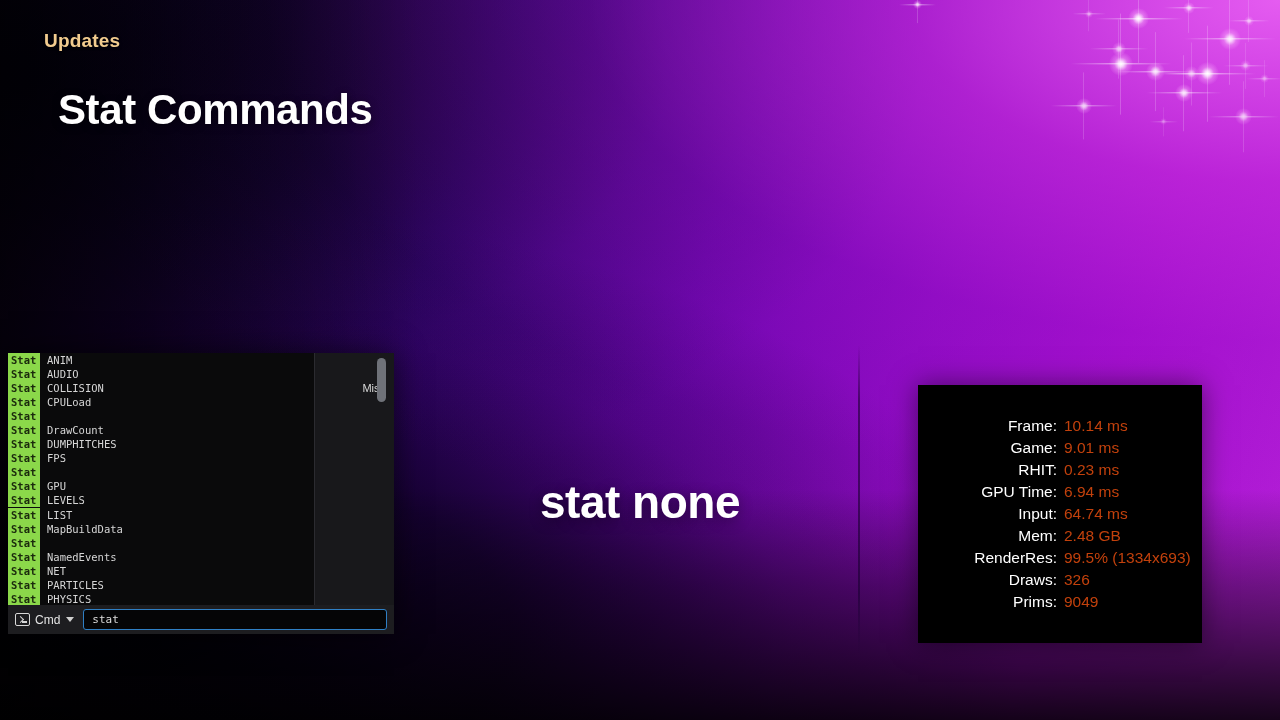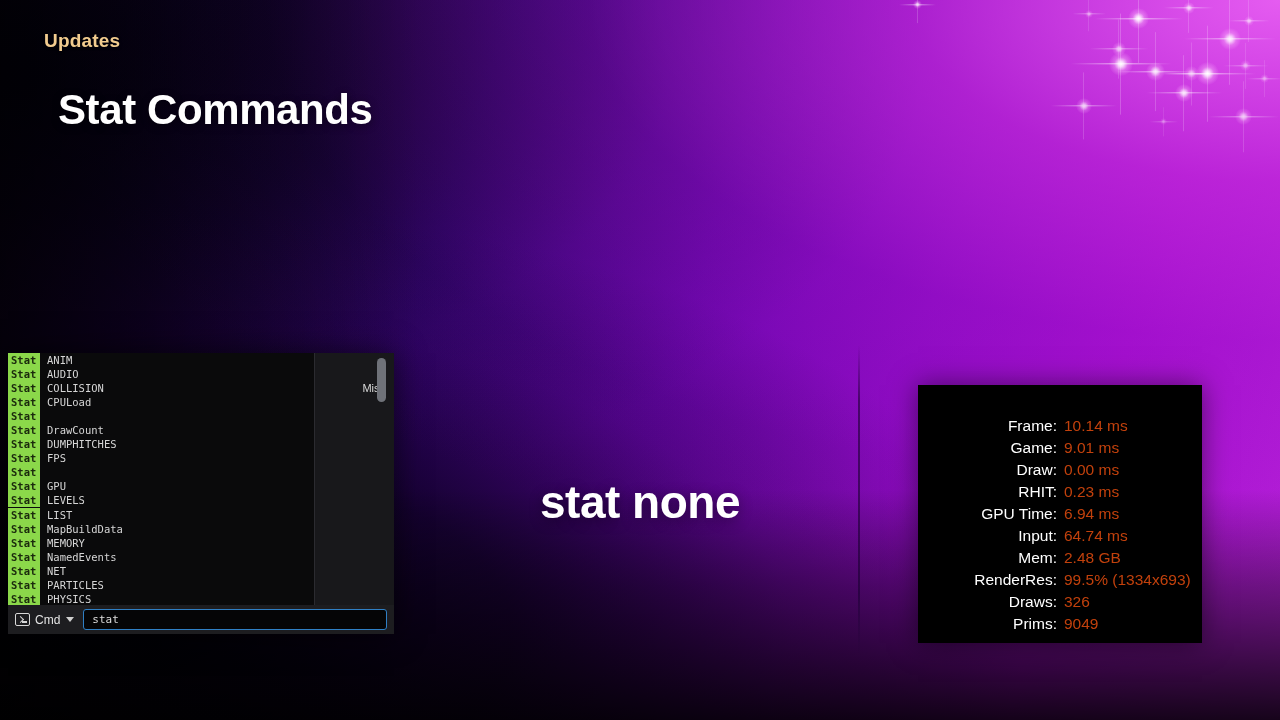--- a/index.html
+++ b/index.html
@@ -251,21 +251,20 @@
           <div class="sug-row">
             <span class="sug-tag">Stat</span>
             <span class="sug-name">LIST</span>
           </div>
           <div class="sug-row">
             <span class="sug-tag">Stat</span>
             <span class="sug-name">MapBuildData</span>
           </div>
           <div class="sug-row">
             <span class="sug-tag">Stat</span>
-            <span class="sug-name">MEMORY</span>
           </div>
           <div class="sug-row">
             <span class="sug-tag">Stat</span>
             <span class="sug-name">NamedEvents</span>
           </div>
           <div class="sug-row">
             <span class="sug-tag">Stat</span>
             <span class="sug-name">NET</span>
           </div>
           <div class="sug-row">
@@ -304,24 +303,20 @@
 
   <div class="stat-row">
         <span class="stat-label">Frame:</span>
         <span class="stat-value">10.14 ms</span>
       </div>
       <div class="stat-row">
         <span class="stat-label">Game:</span>
         <span class="stat-value">9.01 ms</span>
       </div>
       <div class="stat-row">
-        <span class="stat-label">Draw:</span>
-        <span class="stat-value">0.00 ms</span>
-      </div>
-      <div class="stat-row">
         <span class="stat-label">RHIT:</span>
         <span class="stat-value">0.23 ms</span>
       </div>
       <div class="stat-row">
         <span class="stat-label">GPU Time:</span>
         <span class="stat-value">6.94 ms</span>
       </div>
       <div class="stat-row">
         <span class="stat-label">Input:</span>
         <span class="stat-value">64.74 ms</span>

